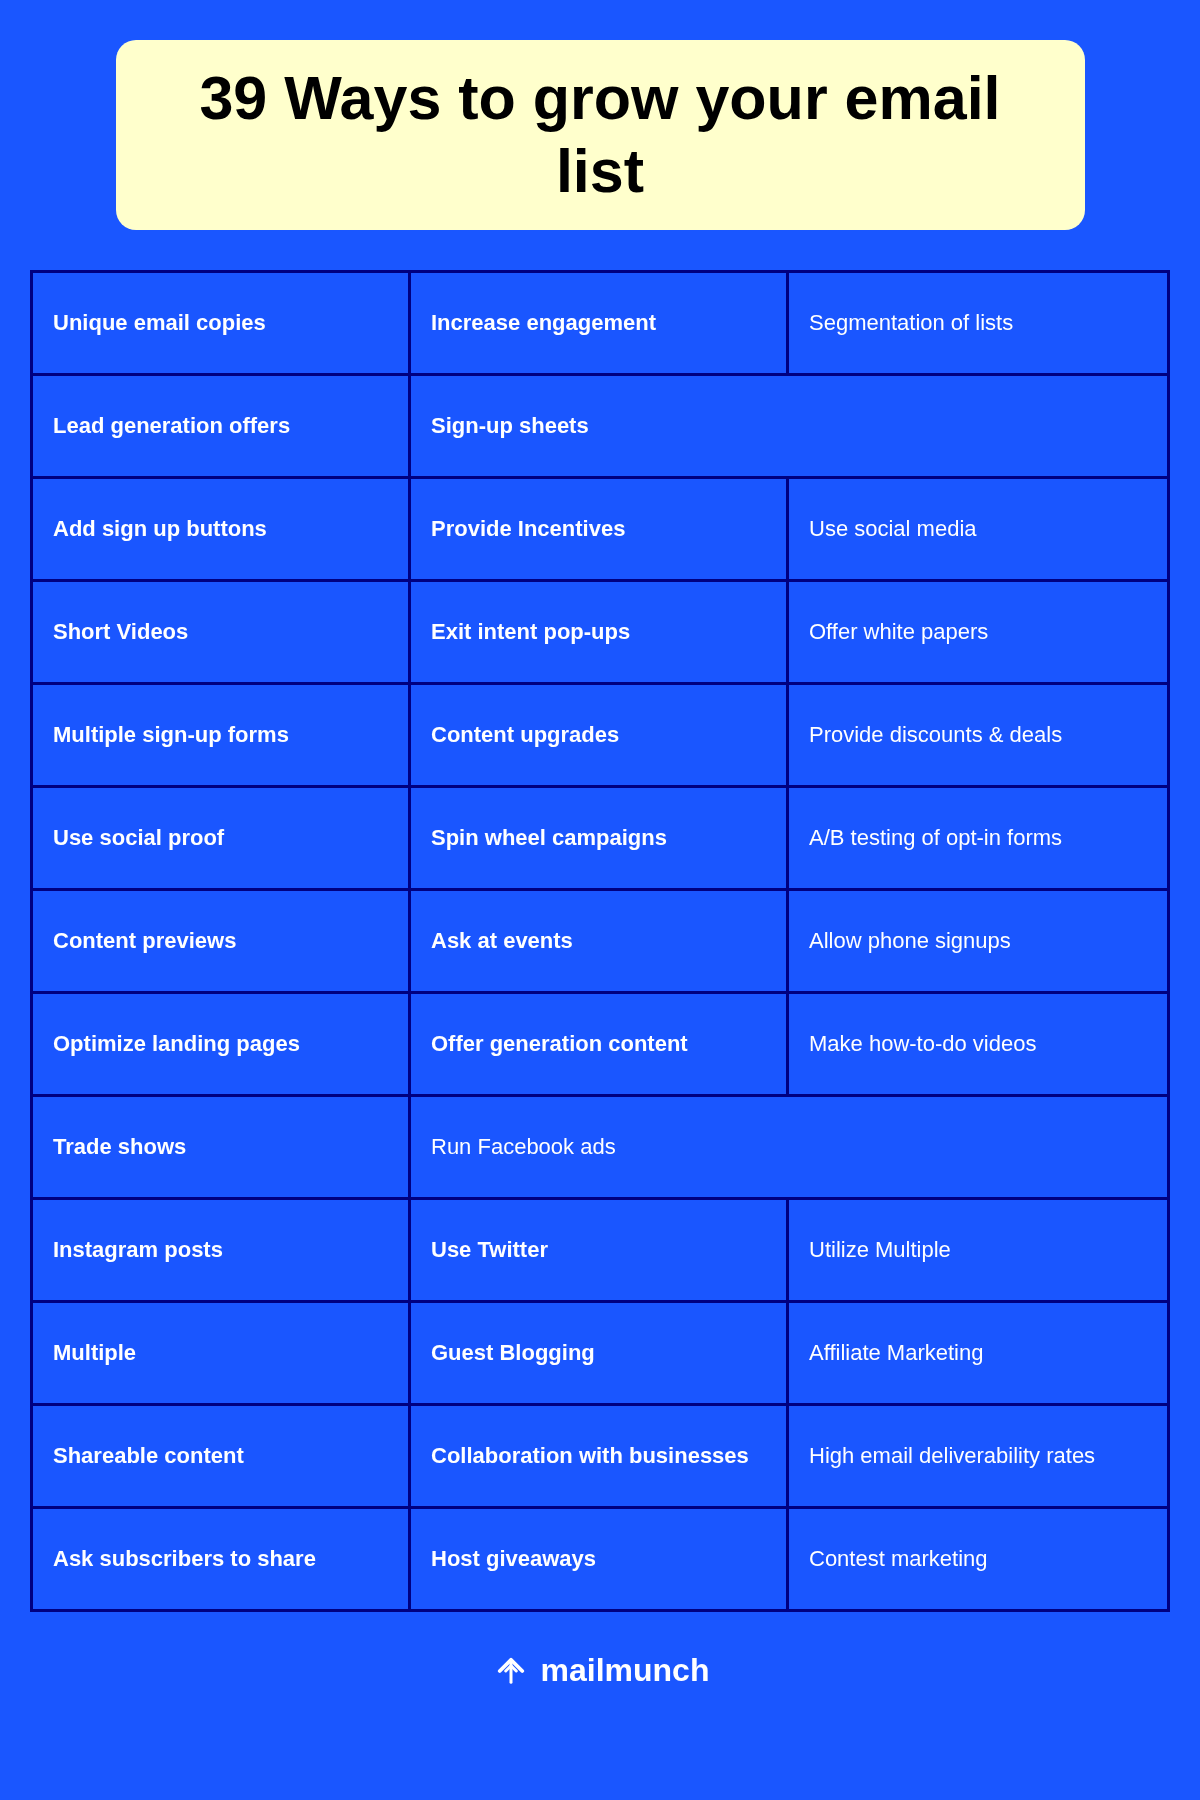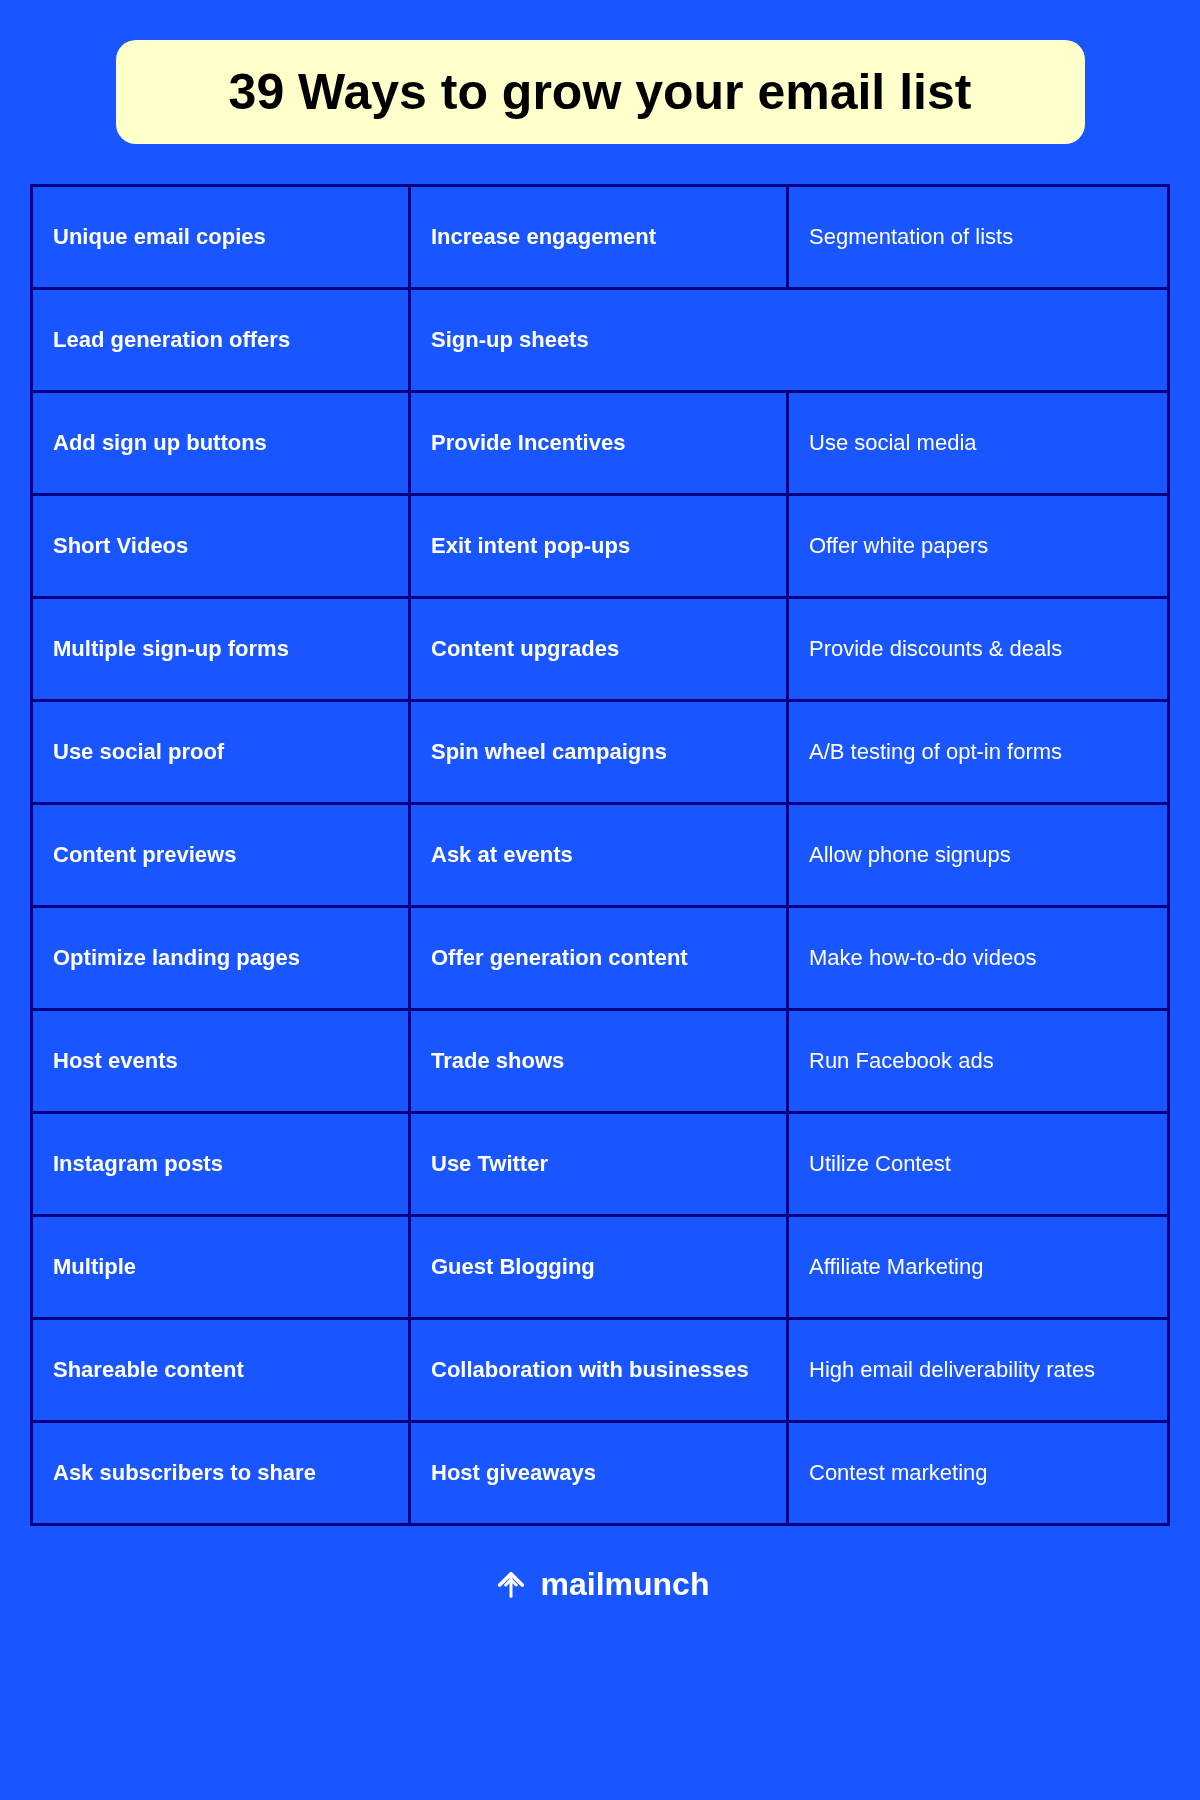--- a/index.html
+++ b/index.html
@@ -18,21 +18,21 @@
     .title-box {
       background-color: #ffffcc;
       border-radius: 20px;
       padding: 22px 50px;
       margin-bottom: 40px;
       text-align: center;
       width: 85%;
     }
 
     .title-box h1 {
-      font-size: 50px;
+      font-size: 61px;
       font-weight: 900;
       color: #000;
       line-height: 1.2;
     }
 
     .grid-container {
       width: 100%;
       border: 3px solid #000080;
       border-collapse: collapse;
     }
@@ -187,38 +187,35 @@
       </div>
       <div class="grid-cell bold">
         <span>Offer generation content</span>
       </div>
       <div class="grid-cell normal">
         <span>Make how-to-do videos</span>
       </div>
     </div>
     <div class="grid-row">
       <div class="grid-cell bold">
-        <span>Host events</span>
-      </div>
-      <div class="grid-cell bold">
         <span>Trade shows</span>
       </div>
       <div class="grid-cell normal">
         <span>Run Facebook ads</span>
       </div>
     </div>
     <div class="grid-row">
       <div class="grid-cell bold">
         <span>Instagram posts</span>
       </div>
       <div class="grid-cell bold">
         <span>Use Twitter</span>
       </div>
       <div class="grid-cell normal">
-        <span>Utilize Contest</span>
+        <span>Utilize Multiple</span>
       </div>
     </div>
     <div class="grid-row">
       <div class="grid-cell bold">
         <span>Multiple</span>
       </div>
       <div class="grid-cell bold">
         <span>Guest Blogging</span>
       </div>
       <div class="grid-cell normal">

